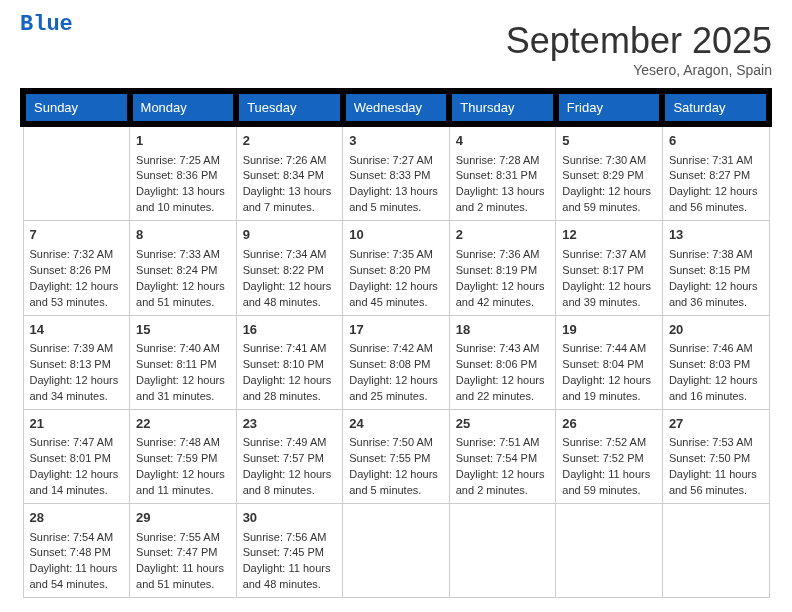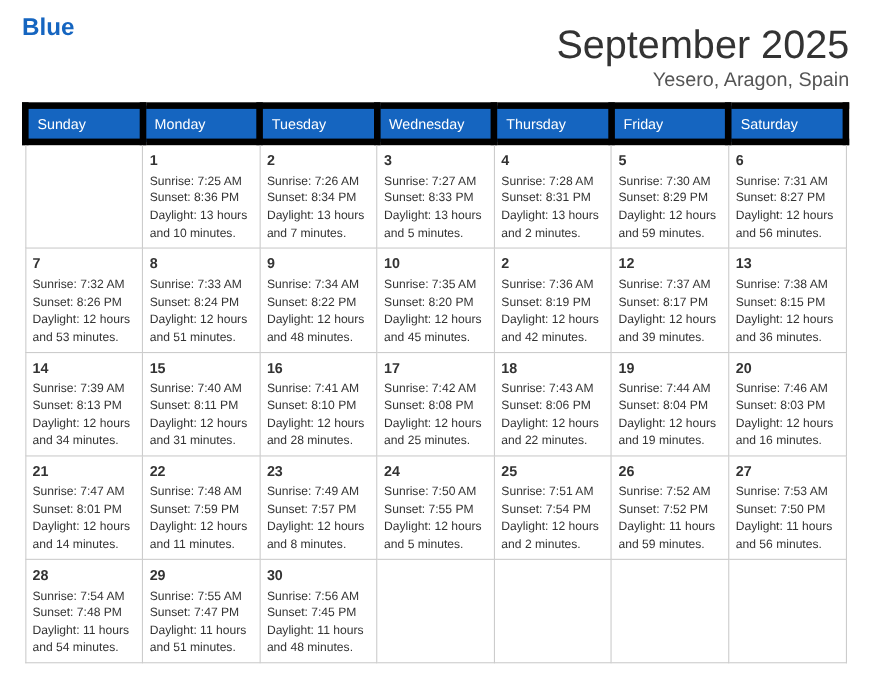--- a/index.html
+++ b/index.html
@@ -27,29 +27,30 @@
     }
     .logo-general {
       font-size: 22px;
       font-weight: bold;
       color: #333;
     }
     .logo-blue {
       font-size: 22px;
       font-weight: bold;
       color: #1565c0;
+      font-family: Liberation Mono, monospace;
     }
     .month-title {
       font-size: 36px;
       font-weight: normal;
       color: #333;
       text-align: right;
     }
     .location {
-      font-size: 18px;
+      font-size: 14px;
       color: #555;
       text-align: right;
     }
     .calendar {
       width: 100%;
       border-collapse: collapse;
       font-size: 11px;
     }
     .calendar th {
       background-color: #1565c0;

